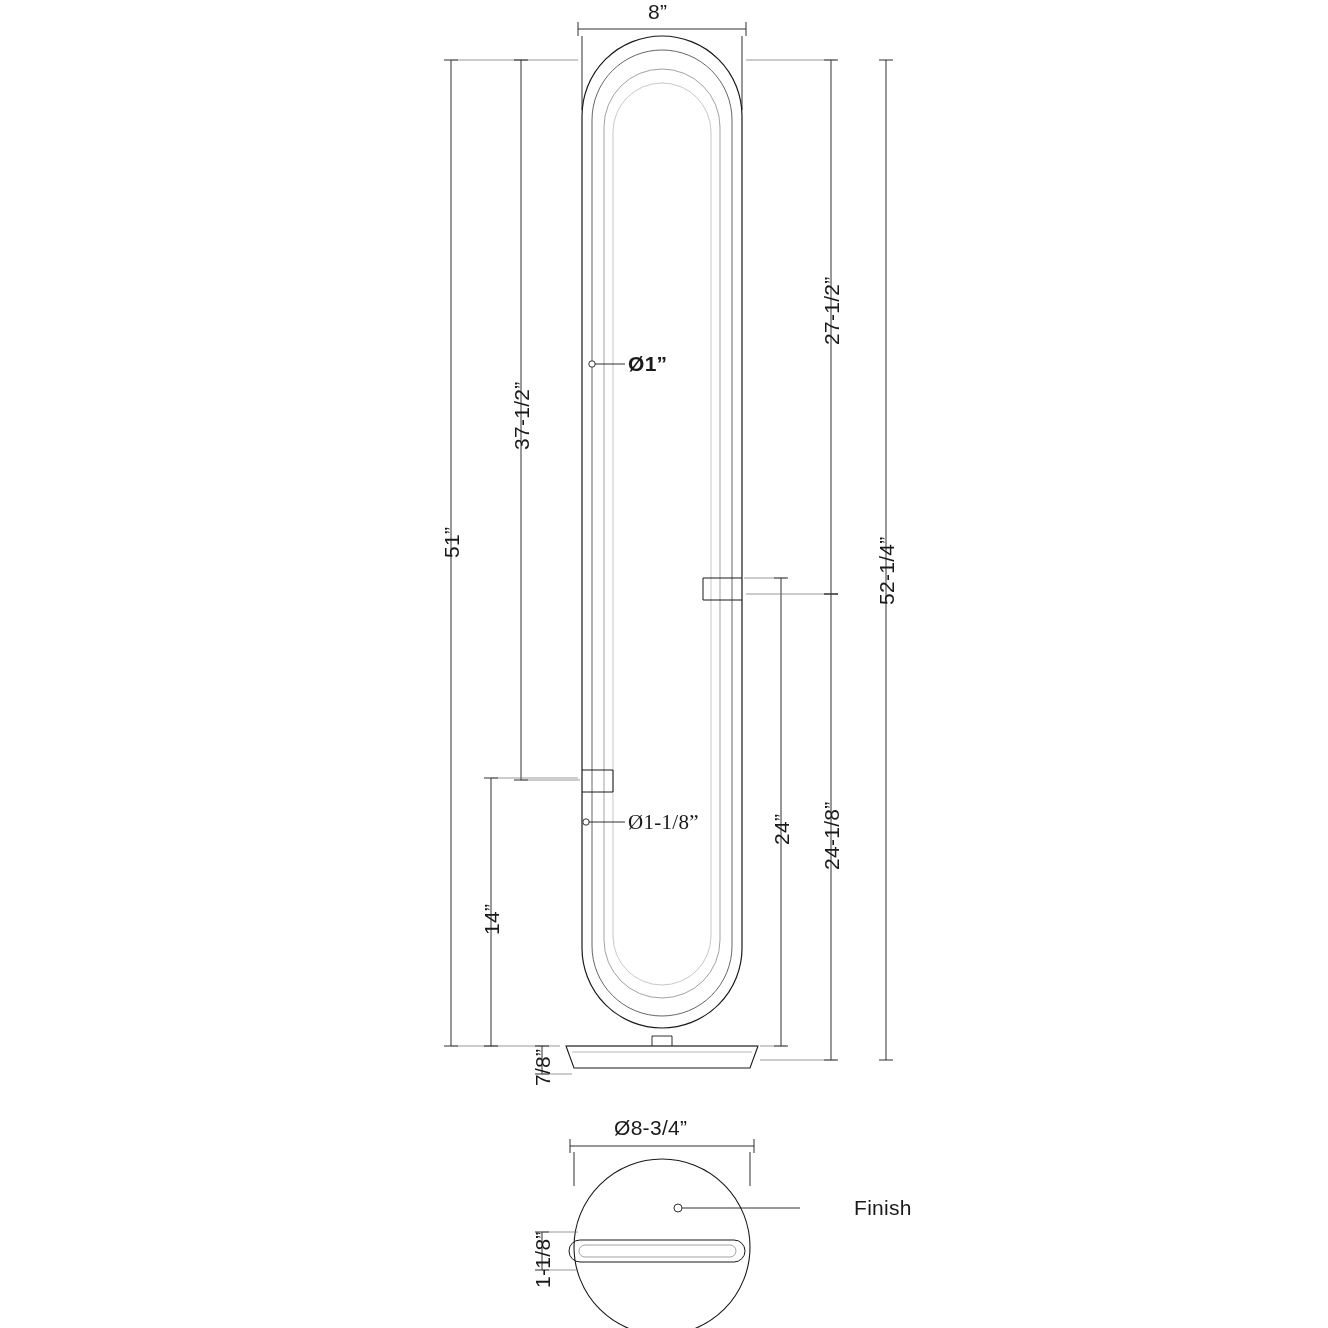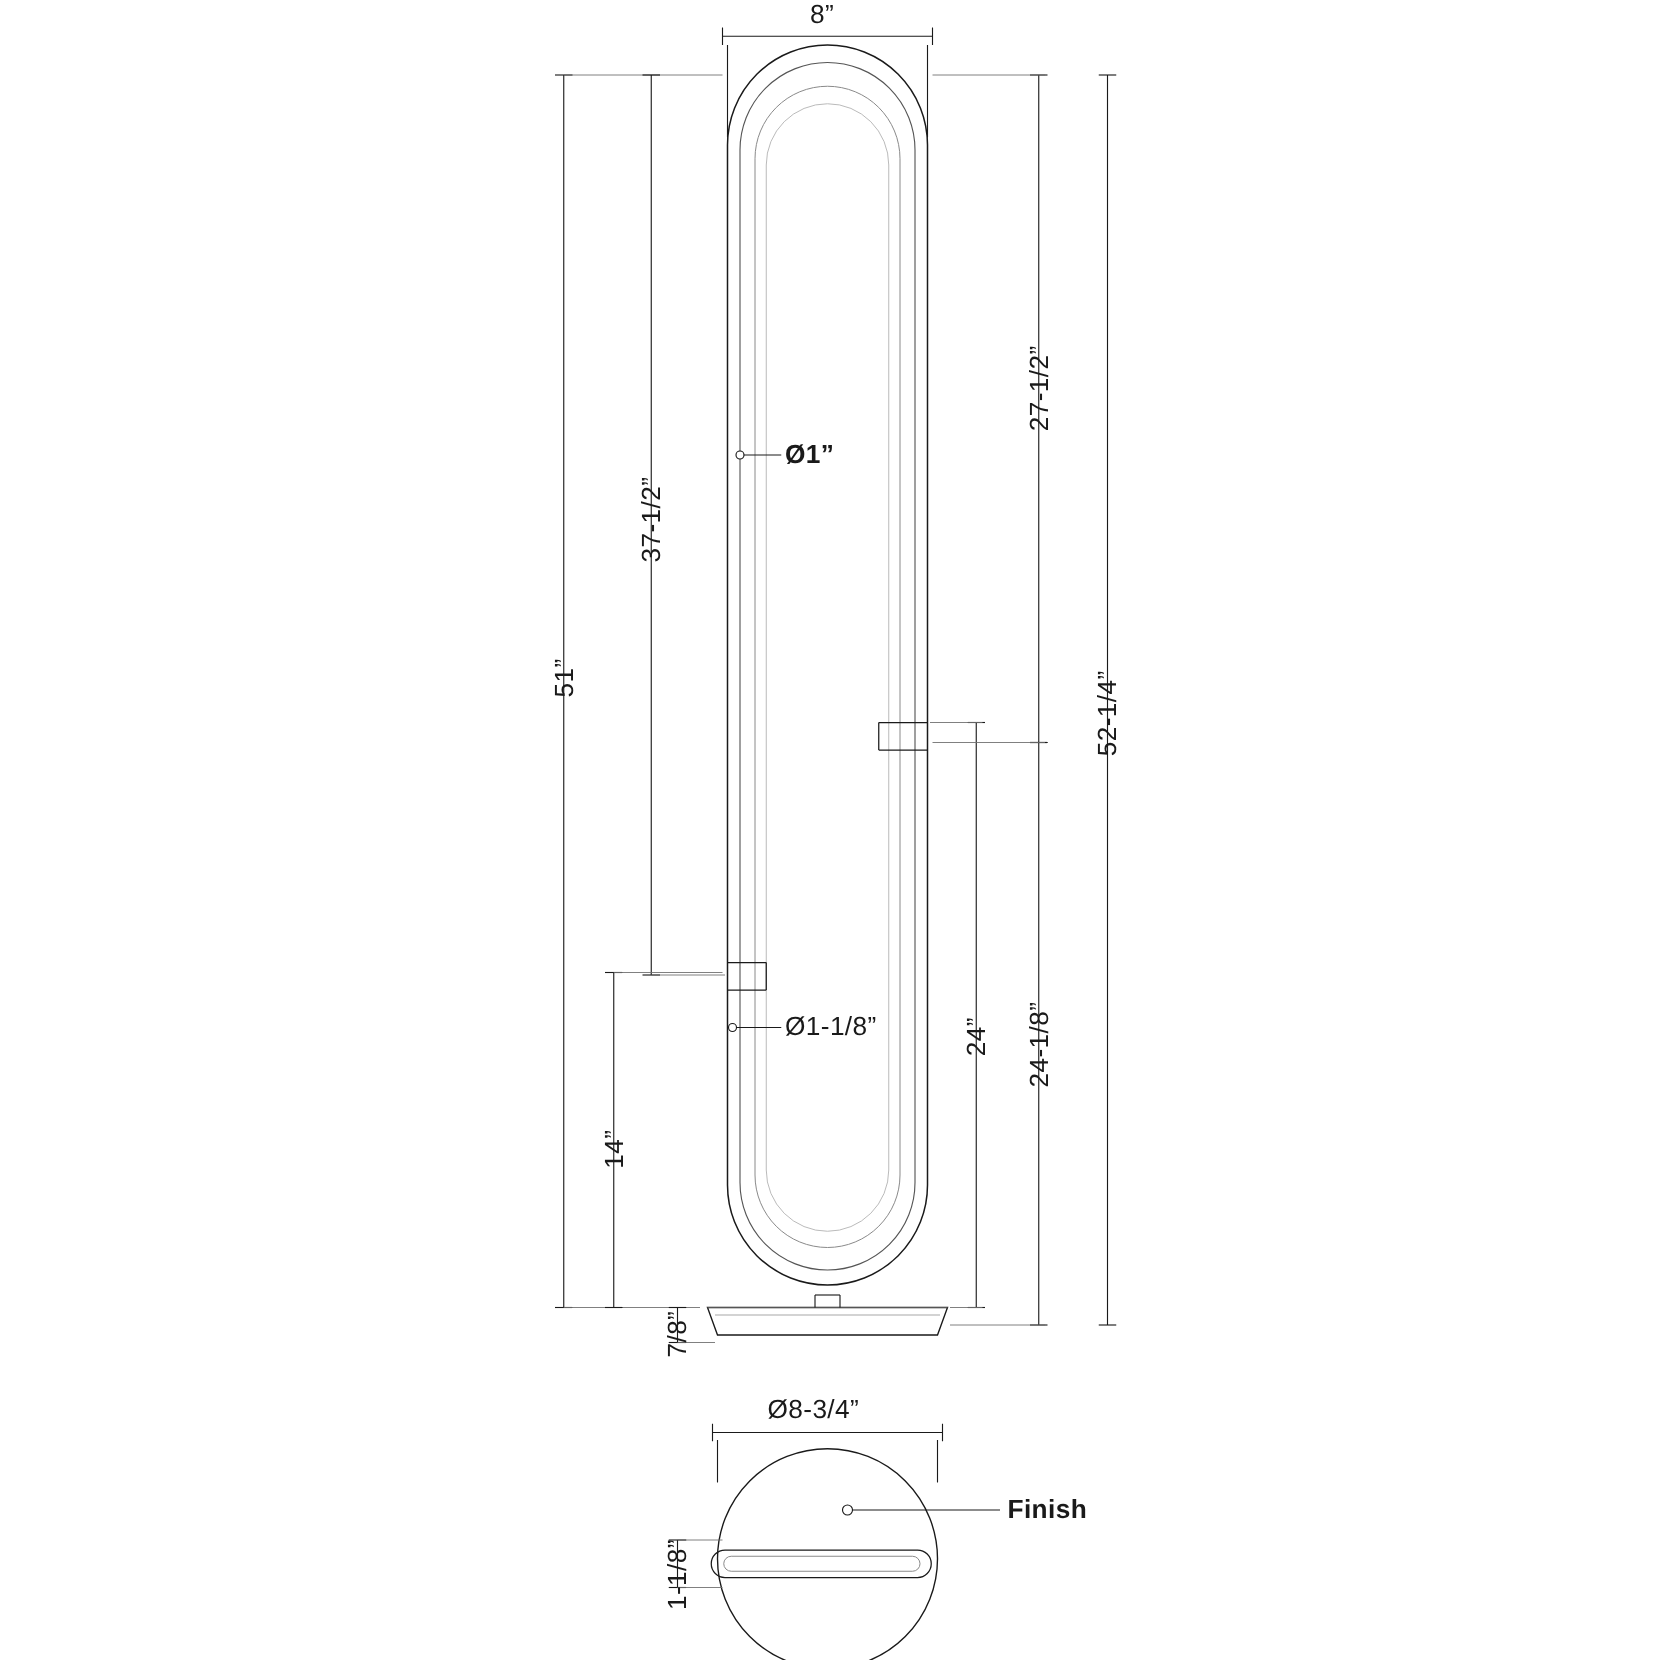--- a/index.html
+++ b/index.html
@@ -194,21 +194,21 @@
   <div class="dim-label rot" style="left:770px; top:845px;">24”</div>
 
   <div class="dim-label rot" style="left:820px; top:345px;">27-1/2”</div>
 
   <div class="dim-label rot" style="left:820px; top:870px;">24-1/8”</div>
 
   <div class="dim-label rot" style="left:875px; top:605px;">52-1/4”</div>
 
   <div class="dim-label" style="left:628px; top:352px;font-weight:bold;">Ø1”</div>
 
-  <div class="dim-label" style="left:628px; top:810px;">Ø1-1/8”</div>
+  <div class="dim-label" style="left:628px; top:810px;font-family:Liberation Serif, serif;">Ø1-1/8”</div>
 
   <div class="dim-label" style="left:614px; top:1116px;">Ø8-3/4”</div>
 
   <div class="dim-label rot" style="left:531px; top:1288px;">1-1/8”</div>
 
-  <div class="dim-label" style="left:806px; top:1196px;font-weight:bold;">Finish</div>
+  <div class="dim-label" style="left:854px; top:1196px;">Finish</div>
 
 </div>
 
 </body></html>

